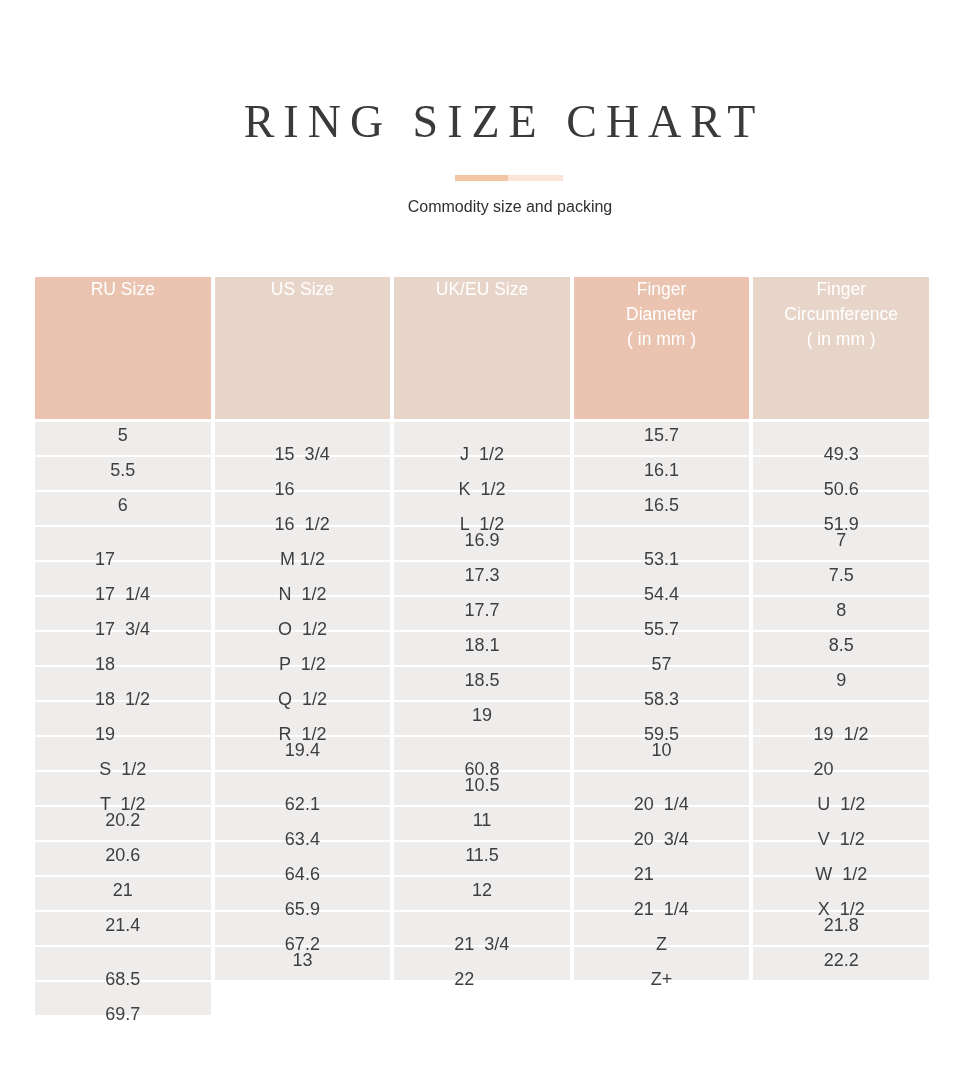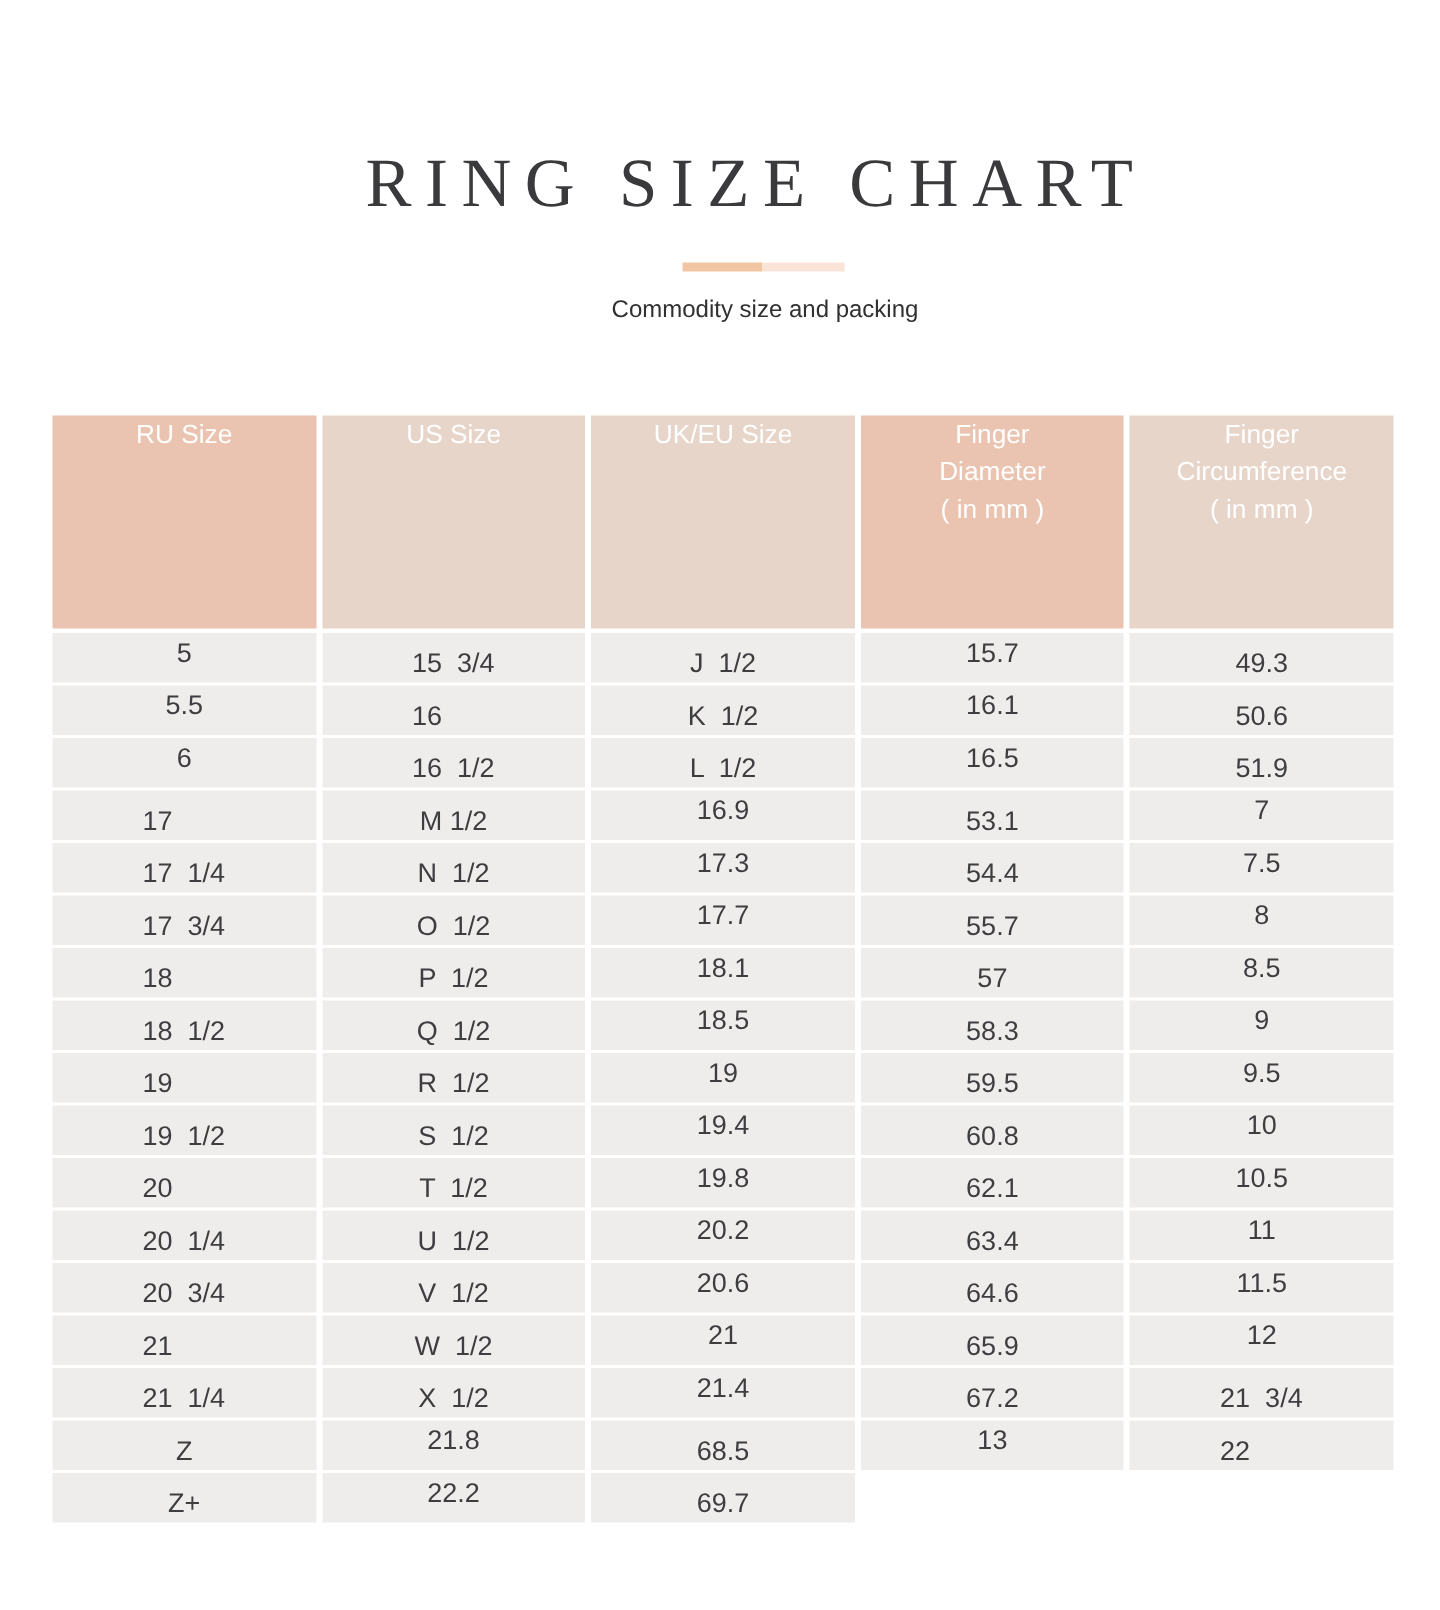--- a/index.html
+++ b/index.html
@@ -83,21 +83,21 @@
     justify-content: center;
     white-space: pre;          
     overflow: visible;
   }
   .td.ru {                     
     justify-content: flex-start;
     padding-left: 60px;
   }
   .td span { position: relative; }
   .td.raise span { top: -3px; }  
-  .td.sink  span { top:  4px; }  
+  .td.sink  span { top:  16px; }  
 </style>
 </head>
 <body>
 
 <div class="page">
 
   <header class="title-block">
     <h1 class="page-title">RING SIZE CHART</h1>
     <div class="divider">
       <span class="seg left"></span>
@@ -166,29 +166,27 @@
         <div class="td raise"><span>8.5</span></div>
         <div class="td sink ru"><span>18  1/2</span></div>
         <div class="td sink"><span>Q  1/2</span></div>
         <div class="td raise"><span>18.5</span></div>
         <div class="td sink"><span>58.3</span></div>
         <div class="td raise"><span>9</span></div>
         <div class="td sink ru"><span>19</span></div>
         <div class="td sink"><span>R  1/2</span></div>
         <div class="td raise"><span>19</span></div>
         <div class="td sink"><span>59.5</span></div>
-        <div class="td raise"><span>9.5</span></div>
         <div class="td sink ru"><span>19  1/2</span></div>
         <div class="td sink"><span>S  1/2</span></div>
         <div class="td raise"><span>19.4</span></div>
         <div class="td sink"><span>60.8</span></div>
         <div class="td raise"><span>10</span></div>
         <div class="td sink ru"><span>20</span></div>
         <div class="td sink"><span>T  1/2</span></div>
-        <div class="td raise"><span>19.8</span></div>
         <div class="td sink"><span>62.1</span></div>
         <div class="td raise"><span>10.5</span></div>
         <div class="td sink ru"><span>20  1/4</span></div>
         <div class="td sink"><span>U  1/2</span></div>
         <div class="td raise"><span>20.2</span></div>
         <div class="td sink"><span>63.4</span></div>
         <div class="td raise"><span>11</span></div>
         <div class="td sink ru"><span>20  3/4</span></div>
         <div class="td sink"><span>V  1/2</span></div>
         <div class="td raise"><span>20.6</span></div>

